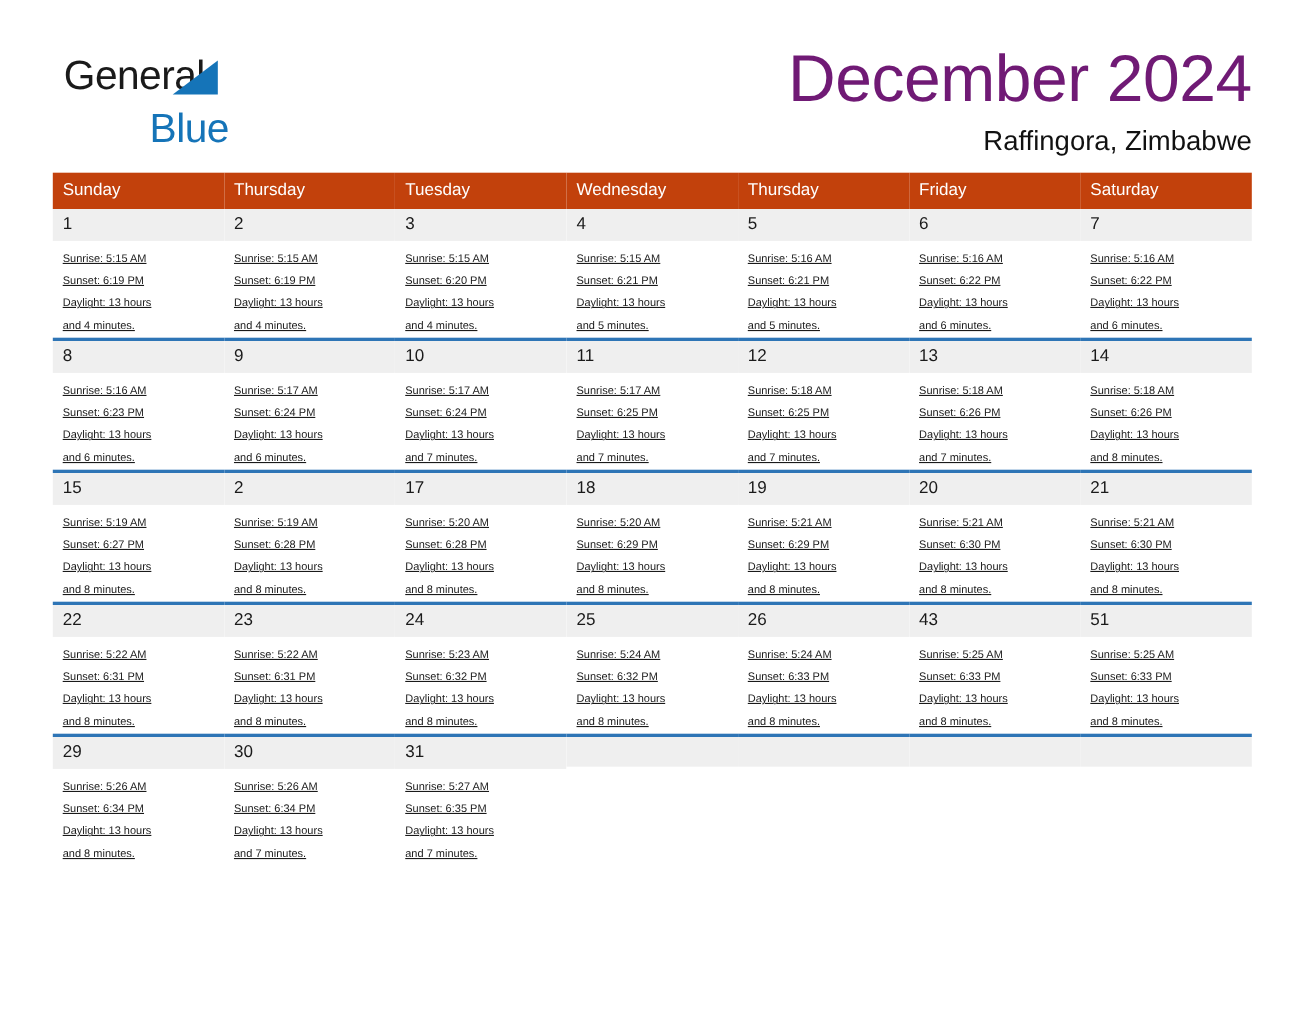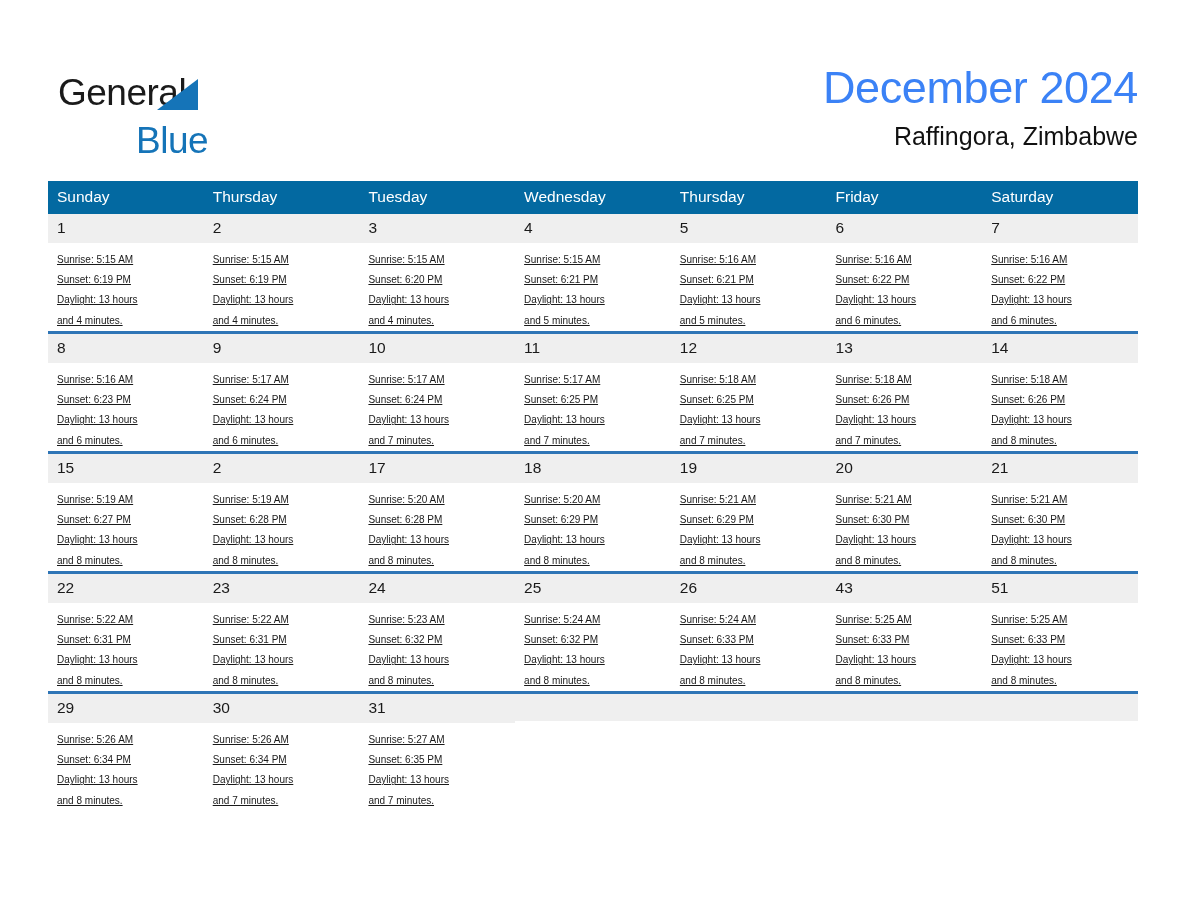--- a/index.html
+++ b/index.html
@@ -13,21 +13,20 @@
     background: #ffffff;
     font-family: "Liberation Sans", sans-serif;
     color: #1a1a1a;
     overflow: hidden;
   }
   .page {
     position: relative;
     width: 1188px;
     height: 658px;
     box-sizing: border-box;
-    margin-top: 24px;
   }
 
   
   .top-bar {
     position: absolute;
     left: 48px;
     top: 40px;
     right: 50px;
     height: 105px;
   }
@@ -67,23 +66,23 @@
     line-height: 1;
   }
 
   .title-block {
     position: absolute;
     right: 0px;
     top: 0px;
     text-align: right;
   }
   .cal-title {
-    font-size: 45px;
+    font-size: 60px;
     font-weight: normal;
-    color: #3b82f6;
+    color: #701a75;
     line-height: 1.05;
     margin: 0;
     letter-spacing: -0.4px;
   }
   .cal-subtitle {
     font-size: 25px;
     font-weight: normal;
     color: #111111;
     margin: 12px 0 0 0;
     line-height: 1.1;
@@ -92,21 +91,21 @@
   
   .calendar {
     position: absolute;
     left: 48px;
     top: 157px;
     width: 1090px;
     border-collapse: collapse;
     table-layout: fixed;
   }
   .calendar th {
-    background: #0369a1;
+    background: #c2410c;
     color: #ffffff;
     font-weight: normal;
     font-size: 15.5px;
     text-align: left;
     padding: 7px 0 8px 9px;
     height: 18px;
     border: none;
   }
   .calendar td {
     vertical-align: top;

